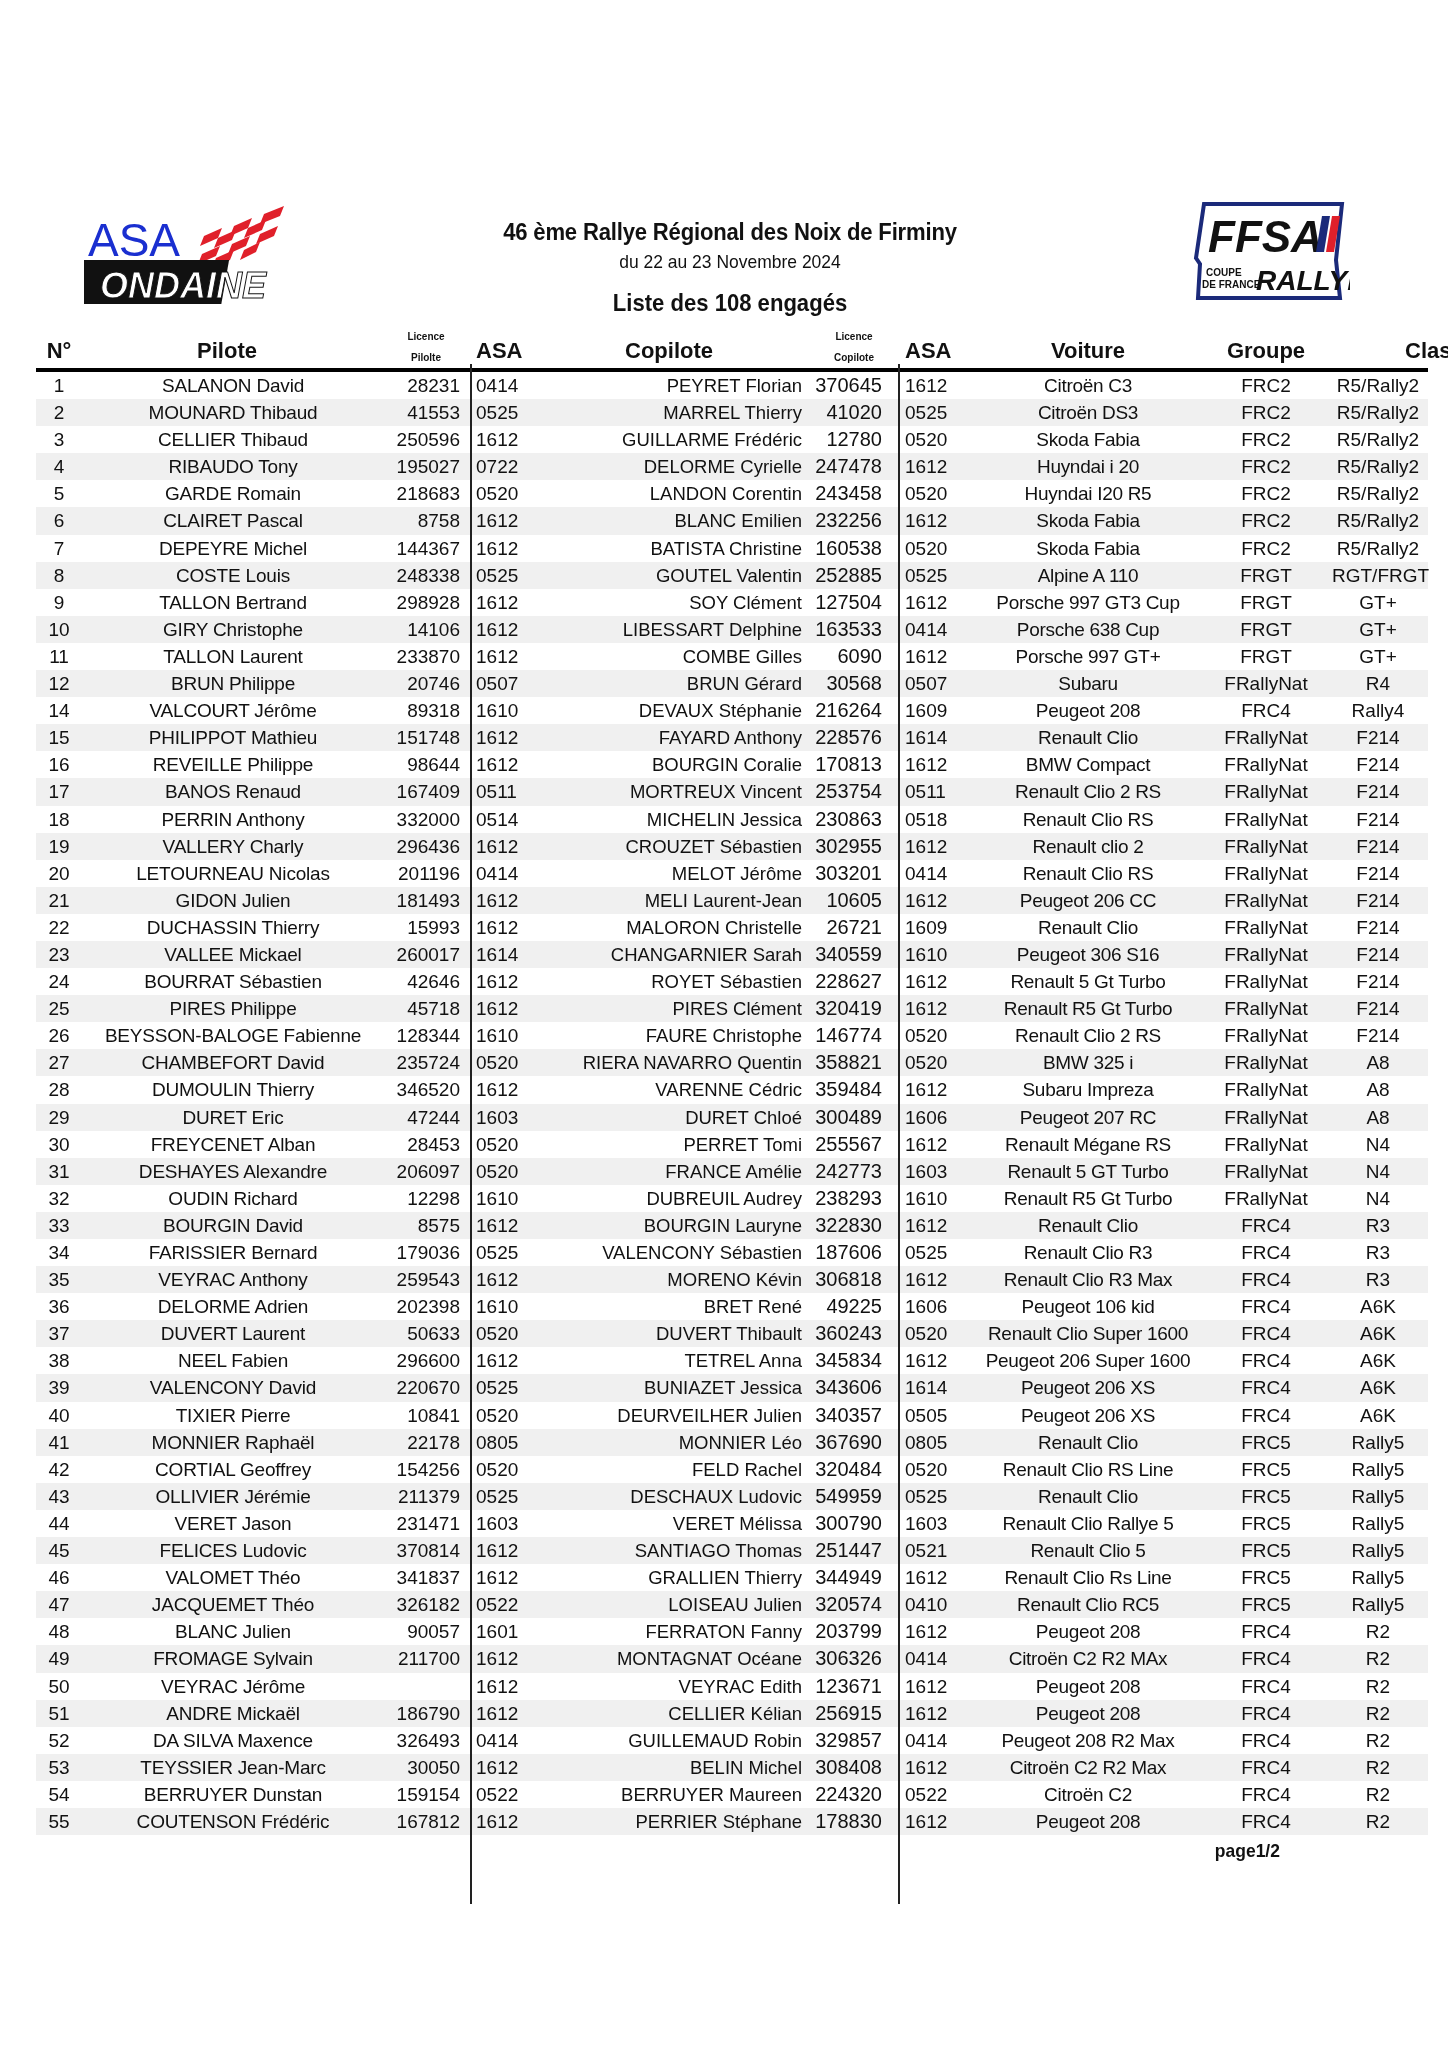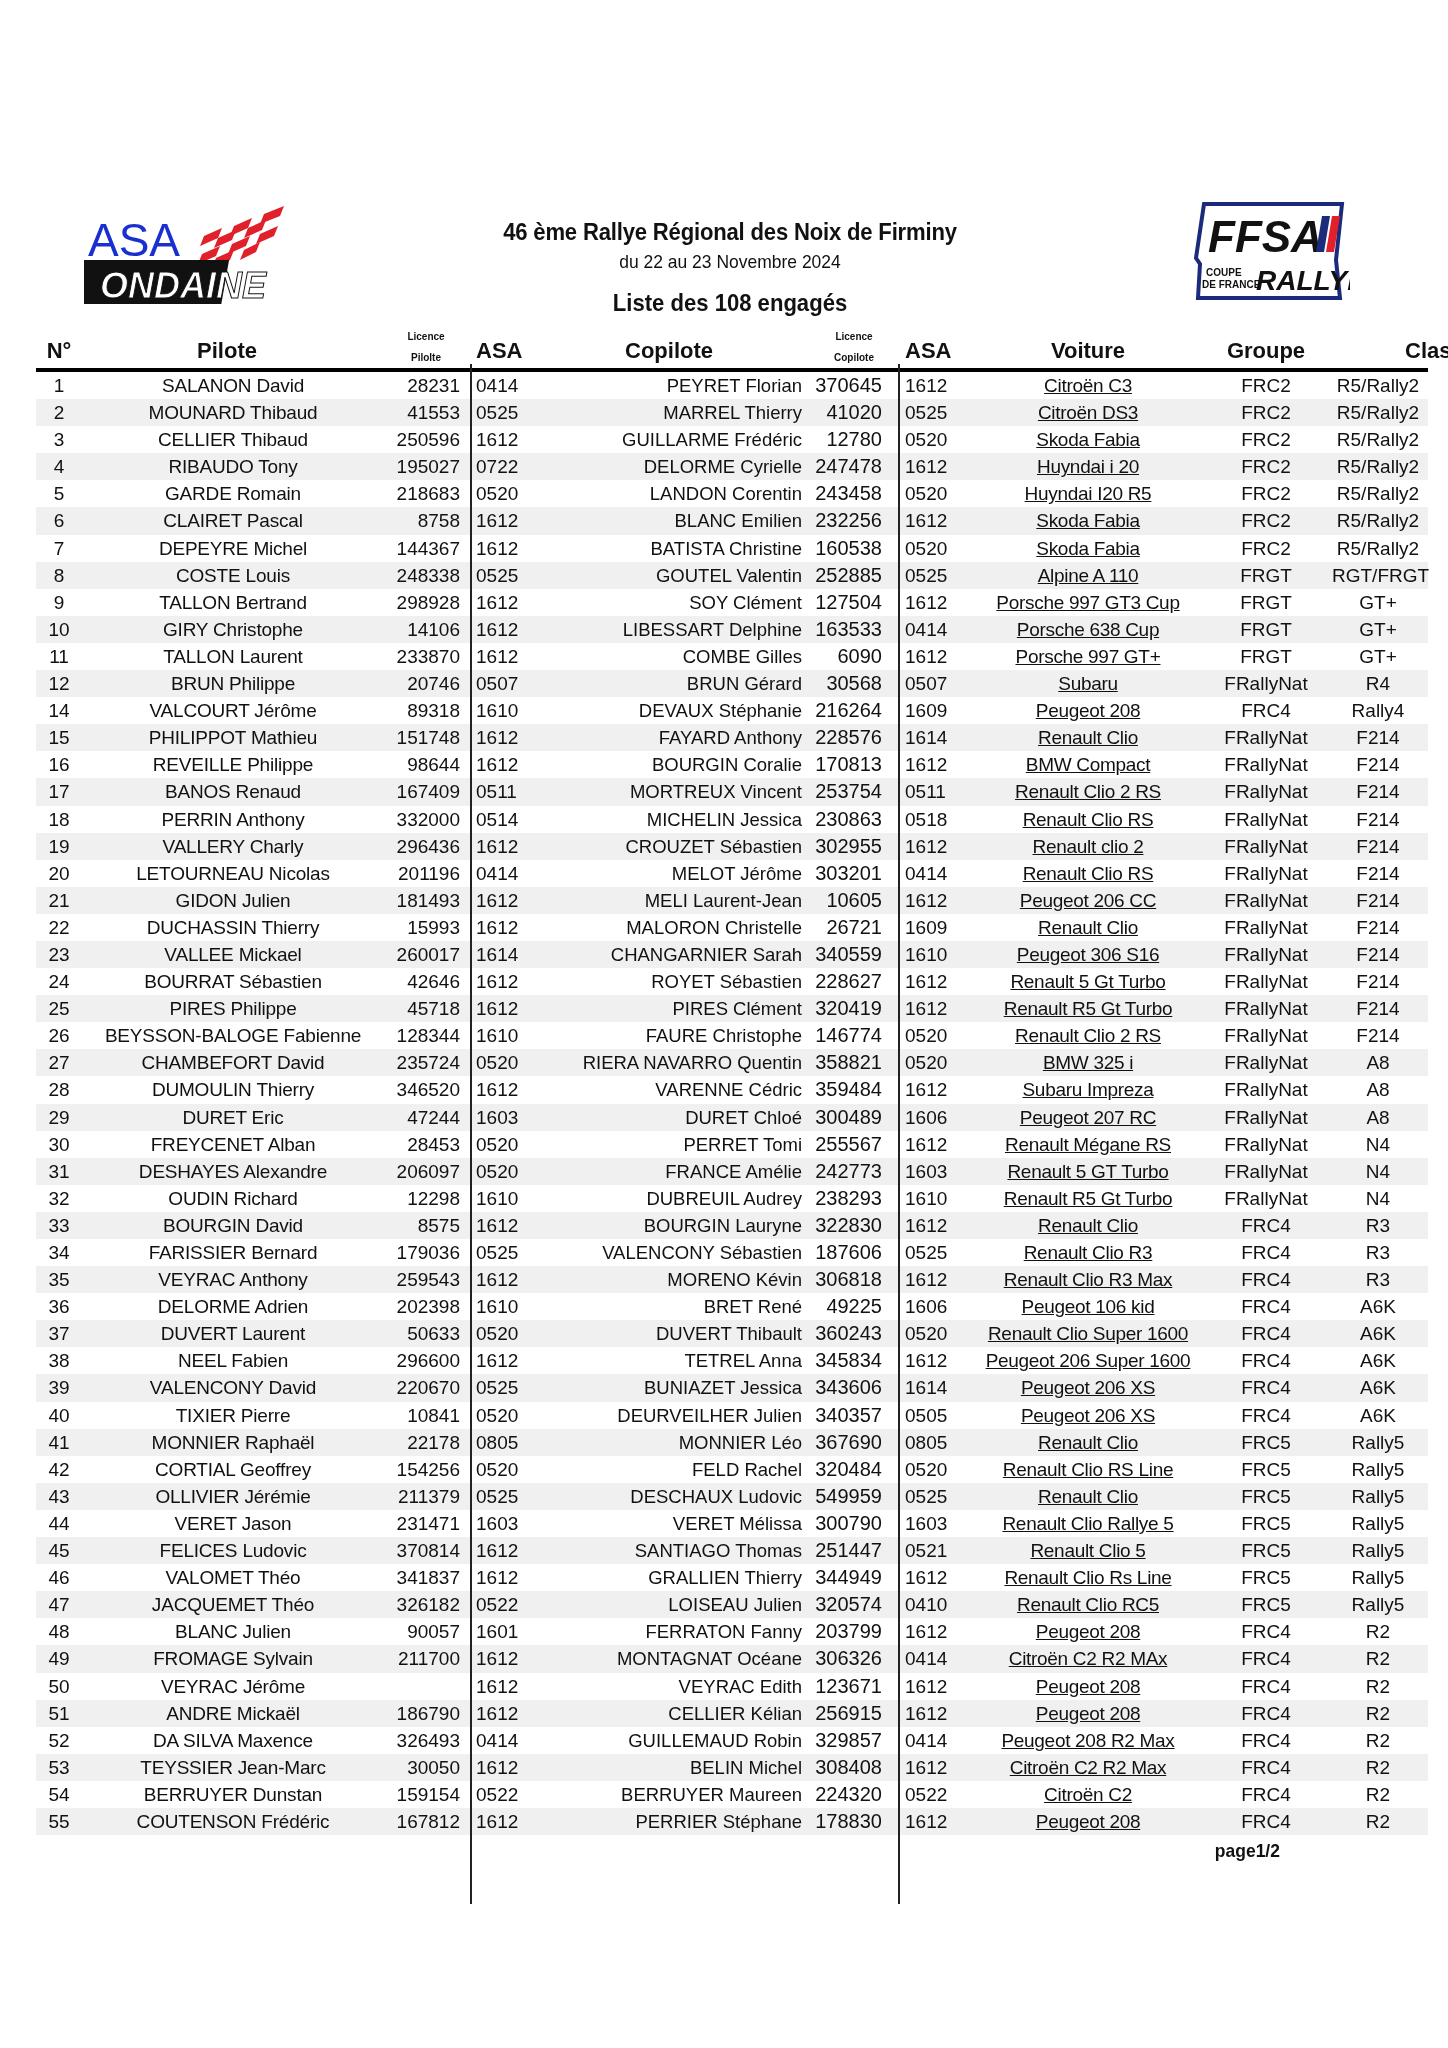--- a/index.html
+++ b/index.html
@@ -23,21 +23,21 @@
   .row { position: relative; height: 27.1px; font-size: 19px; }
   .row:nth-child(even) { background: #f0f0f0; }
   .cell { position: absolute; top: 0; line-height: 27px; white-space: nowrap; }
   .c-num { left: 0; width: 46px; text-align: center; }
   .c-pil { left: 46px; width: 302px; text-align: center; letter-spacing: -0.2px; }
   .c-lp  { left: 348px; width: 76px; text-align: right; }
   .c-asa1{ left: 440px; width: 60px; text-align: left; }
   .c-cop { left: 500px; width: 266px; text-align: right; font-size: 18.5px; }
   .c-lc  { left: 766px; width: 80px; text-align: right; font-size: 20px; }
   .c-asa2{ left: 869px; width: 60px; text-align: left; }
-  .c-voi { left: 930px; width: 244px; text-align: center; letter-spacing: -0.3px; text-decoration: underline; }
+  .c-voi { left: 930px; width: 244px; text-align: center; letter-spacing: -0.3px; }
   .c-grp { left: 1174px; width: 112px; text-align: center; }
   .c-cls { left: 1296px; width: 92px; text-align: center; }
 
   .vline { position: absolute; width: 2px; background: #222; }
   .v1 { left: 434px; top: -8px; height: 1540px; }
   .v2 { left: 862px; top: -8px; height: 1540px; }
 
   .page-num { position: absolute; left: 1212px; top: 1840px; font-size: 19px; font-weight: bold; transform: scaleX(0.92); }
 </style>
 </head>

